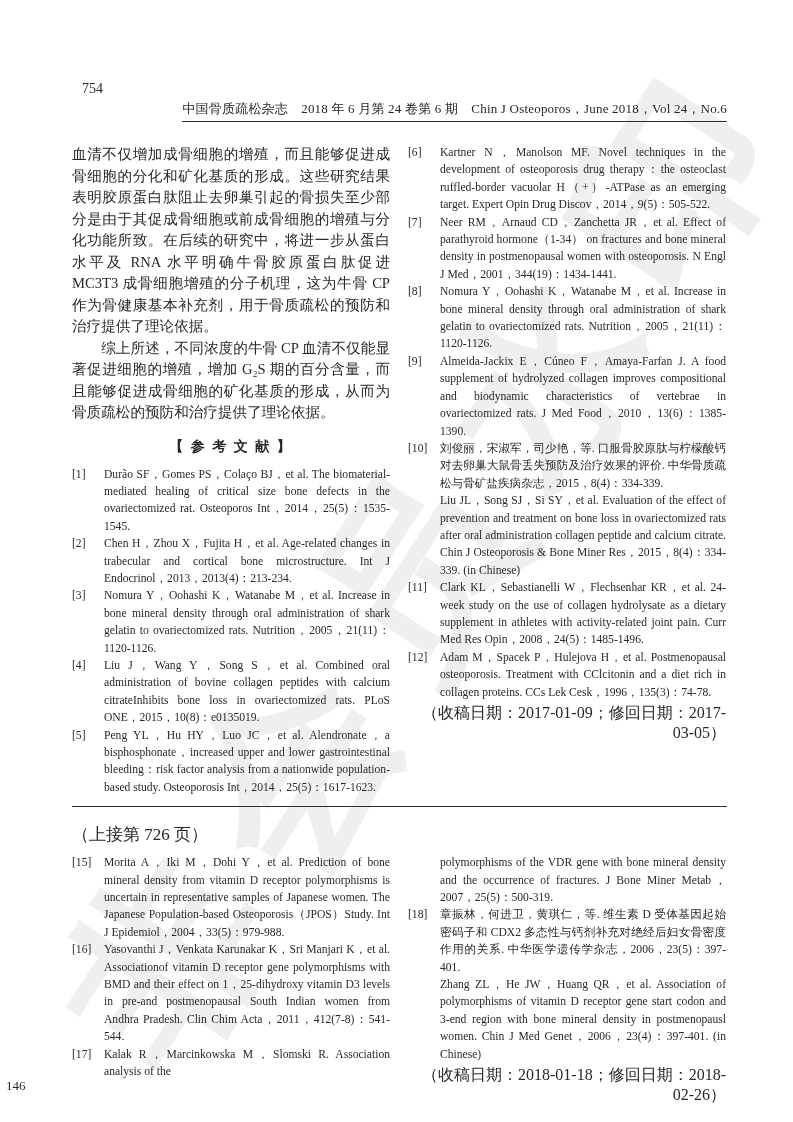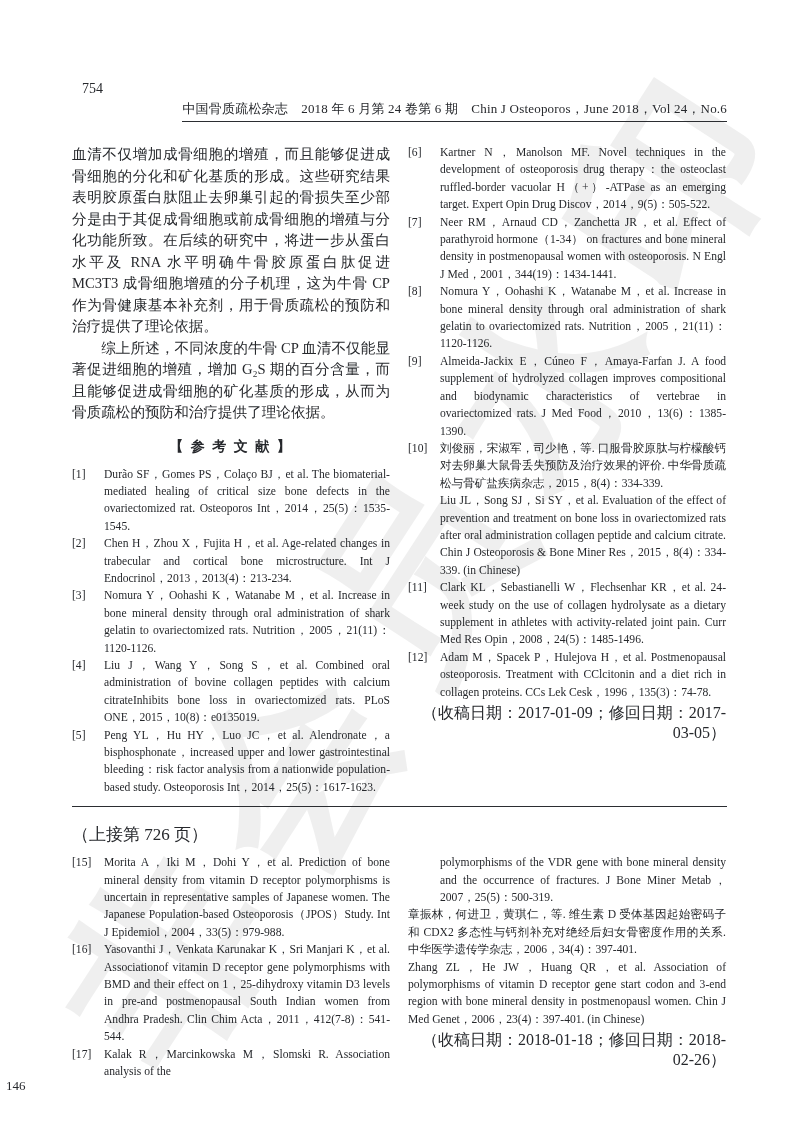--- a/index.html
+++ b/index.html
@@ -171,22 +171,23 @@
           </div>
         </div>
         <div class="col">
           <div class="ref">
             <span class="rid"></span>
             <div class="rbody">
                 <div class="rtext">polymorphisms of the VDR gene with bone mineral density and the occurrence of fractures. J Bone Miner Metab，2007，25(5)：500-319.</div>
               </div>
           </div>
           <div class="ref">
+            <span class="rid">[18]</span>
             <div class="rbody">
-              <div class="rtext">章振林，何进卫，黄琪仁，等. 维生素 D 受体基因起始密码子和 CDX2 多态性与钙剂补充对绝经后妇女骨密度作用的关系. 中华医学遗传学杂志，2006，34(4)：397-401.</div>
+              <div class="rtext">章振林，何进卫，黄琪仁，等. 维生素 D 受体基因起始密码子和 CDX2 多态性与钙剂补充对绝经后妇女骨密度作用的关系. 中华医学遗传学杂志，2006，23(5)：397-401.</div>
               <div class="rtext">Zhang ZL，He JW，Huang QR，et al. Association of polymorphisms of vitamin D receptor gene start codon and 3-end region with bone mineral density in postmenopausl women. Chin J Med Genet，2006，23(4)：397-401. (in Chinese)</div>
             </div>
           </div>
           <div class="dates">（收稿日期：2018-01-18；修回日期：2018-02-26）</div>
         </div>
       </div>
     </div>
   </div>
 
   <div class="folio">146</div>

